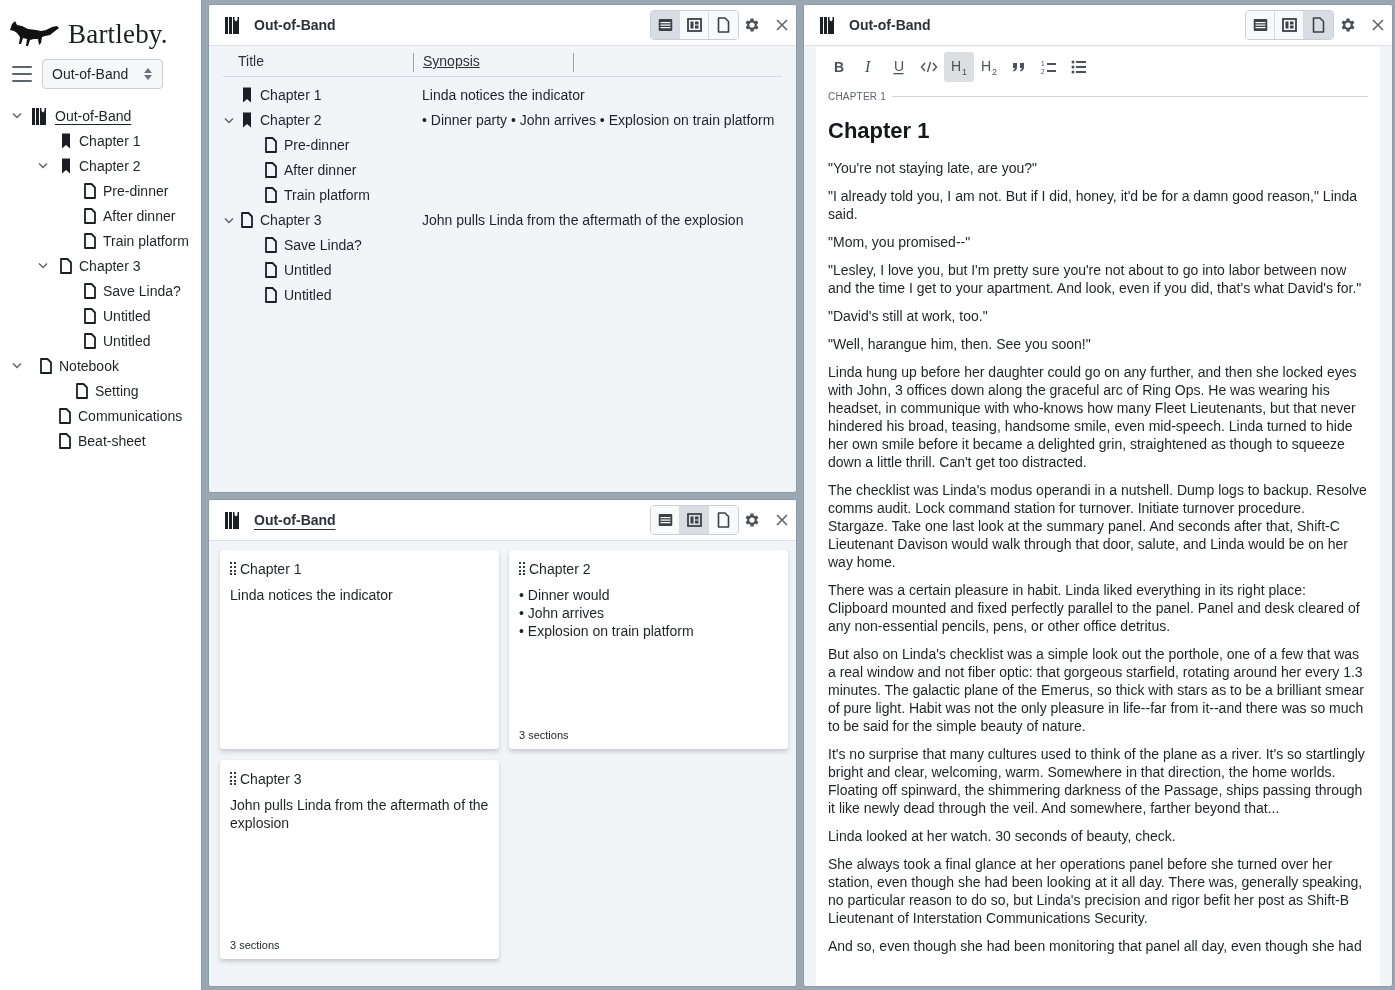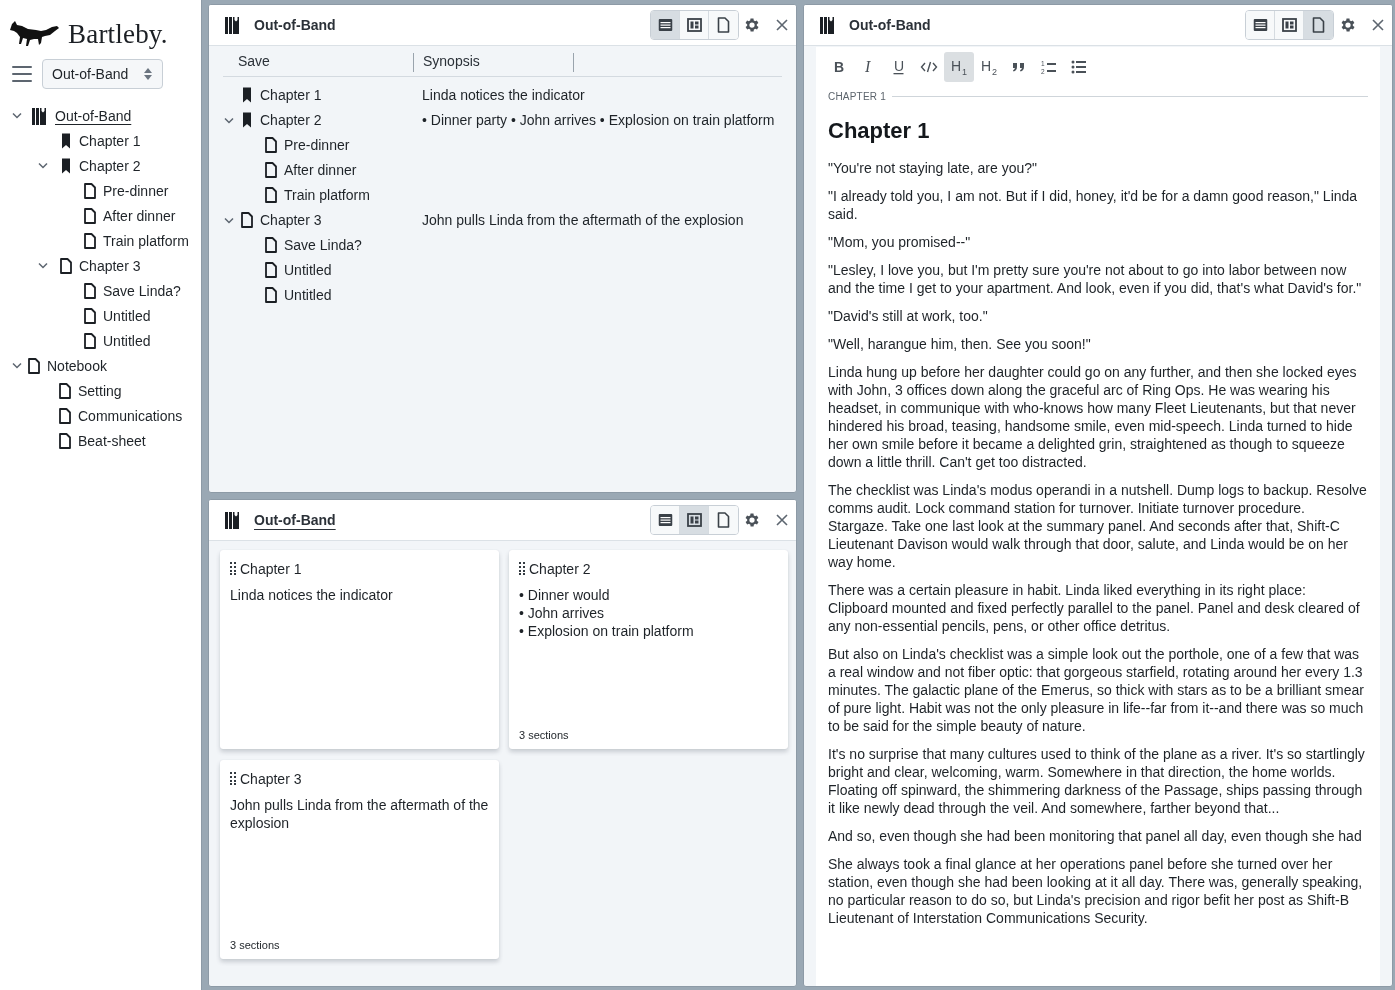--- a/index.html
+++ b/index.html
@@ -258,34 +258,34 @@
       <span>Untitled</span>
     </div>
     <div class="tree-row" style="padding-left:84px">
       <span class="ico">
           <svg>
             <use href="#sym-doc"></use>
           </svg>
         </span>
       <span>Untitled</span>
     </div>
-    <div class="tree-row" style="padding-left:28px">
+    <div class="tree-row" style="padding-left:40px">
       <span class="chev" style="left:11px">
           <svg>
             <use href="#sym-chev"></use>
           </svg>
         </span>
       <span class="ico">
           <svg>
             <use href="#sym-doc"></use>
           </svg>
         </span>
       <span>Notebook</span>
     </div>
-    <div class="tree-row" style="padding-left:59px">
+    <div class="tree-row" style="padding-left:76px">
       <span class="ico">
           <svg>
             <use href="#sym-doc"></use>
           </svg>
         </span>
       <span>Setting</span>
     </div>
     <div class="tree-row" style="padding-left:59px">
       <span class="ico">
           <svg>
@@ -333,23 +333,23 @@
     <svg class="gear" style="left:534px">
         <use href="#sym-gear"></use>
       </svg>
     <svg class="close" style="left:567px">
         <use href="#sym-close"></use>
       </svg>
   </div>
 
   <div class="outline">
     <div class="outline-head">
-      <span style="position:absolute; left:15px;">Save</span>
+      <span style="position:absolute; left:15px;">Title</span>
       <span class="col-sep" style="left:190px"></span>
-      <span style="position:absolute; left:200px;">Synopsis</span>
+      <span style="position:absolute; left:200px;text-decoration:underline;">Synopsis</span>
       <span class="col-sep" style="left:350px"></span>
     </div>
     <div class="outline-body">
       <div class="o-row">
         <span class="title" style="left:18px">
             <span class="ico">
               <svg>
                 <use href="#sym-bookmark"></use>
               </svg>
             </span>
@@ -650,17 +650,18 @@
       <p>"I already told you, I am not. But if I did, honey, it'd be for a damn good reason," Linda said.</p>
       <p>"Mom, you promised--"</p>
       <p>"Lesley, I love you, but I'm pretty sure you're not about to go into labor between now and the time I get to your apartment. And look, even if you did, that's what David's for."</p>
       <p>"David's still at work, too."</p>
       <p>"Well, harangue him, then. See you soon!"</p>
       <p>Linda hung up before her daughter could go on any further, and then she locked eyes with John, 3 offices down along the graceful arc of Ring Ops. He was wearing his headset, in communique with who-knows how many Fleet Lieutenants, but that never hindered his broad, teasing, handsome smile, even mid-speech. Linda turned to hide her own smile before it became a delighted grin, straightened as though to squeeze down a little thrill. Can't get too distracted.</p>
       <p>The checklist was Linda's modus operandi in a nutshell. Dump logs to backup. Resolve comms audit. Lock command station for turnover. Initiate turnover procedure. Stargaze. Take one last look at the summary panel. And seconds after that, Shift-C Lieutenant Davison would walk through that door, salute, and Linda would be on her way home.</p>
       <p>There was a certain pleasure in habit. Linda liked everything in its right place: Clipboard mounted and fixed perfectly parallel to the panel. Panel and desk cleared of any non-essential pencils, pens, or other office detritus.</p>
       <p>But also on Linda's checklist was a simple look out the porthole, one of a few that was a real window and not fiber optic: that gorgeous starfield, rotating around her every 1.3 minutes. The galactic plane of the Emerus, so thick with stars as to be a brilliant smear of pure light. Habit was not the only pleasure in life--far from it--and there was so much to be said for the simple beauty of nature.</p>
       <p>It's no surprise that many cultures used to think of the plane as a river. It's so startlingly bright and clear, welcoming, warm. Somewhere in that direction, the home worlds. Floating off spinward, the shimmering darkness of the Passage, ships passing through it like newly dead through the veil. And somewhere, farther beyond that...</p>
+      <p>Linda looked at her watch. 30 seconds of beauty, check.</p>
+      <p>She always took a final glance at her operations panel before she turned over her station, even though she had been looking at it all day. There was, generally speaking, no particular reason to do so, but Linda's precision and rigor befit her post as Shift-B Lieutenant of Interstation Communications Security.</p>
       <p>And so, even though she had been monitoring that panel all day, even though she had</p>
-      <p>She always took a final glance at her operations panel before she turned over her station, even though she had been looking at it all day. There was, generally speaking, no particular reason to do so, but Linda's precision and rigor befit her post as Shift-B Lieutenant of Interstation Communications Security.</p>
     </div>
   </div>
 </section>
 
 </body></html>

